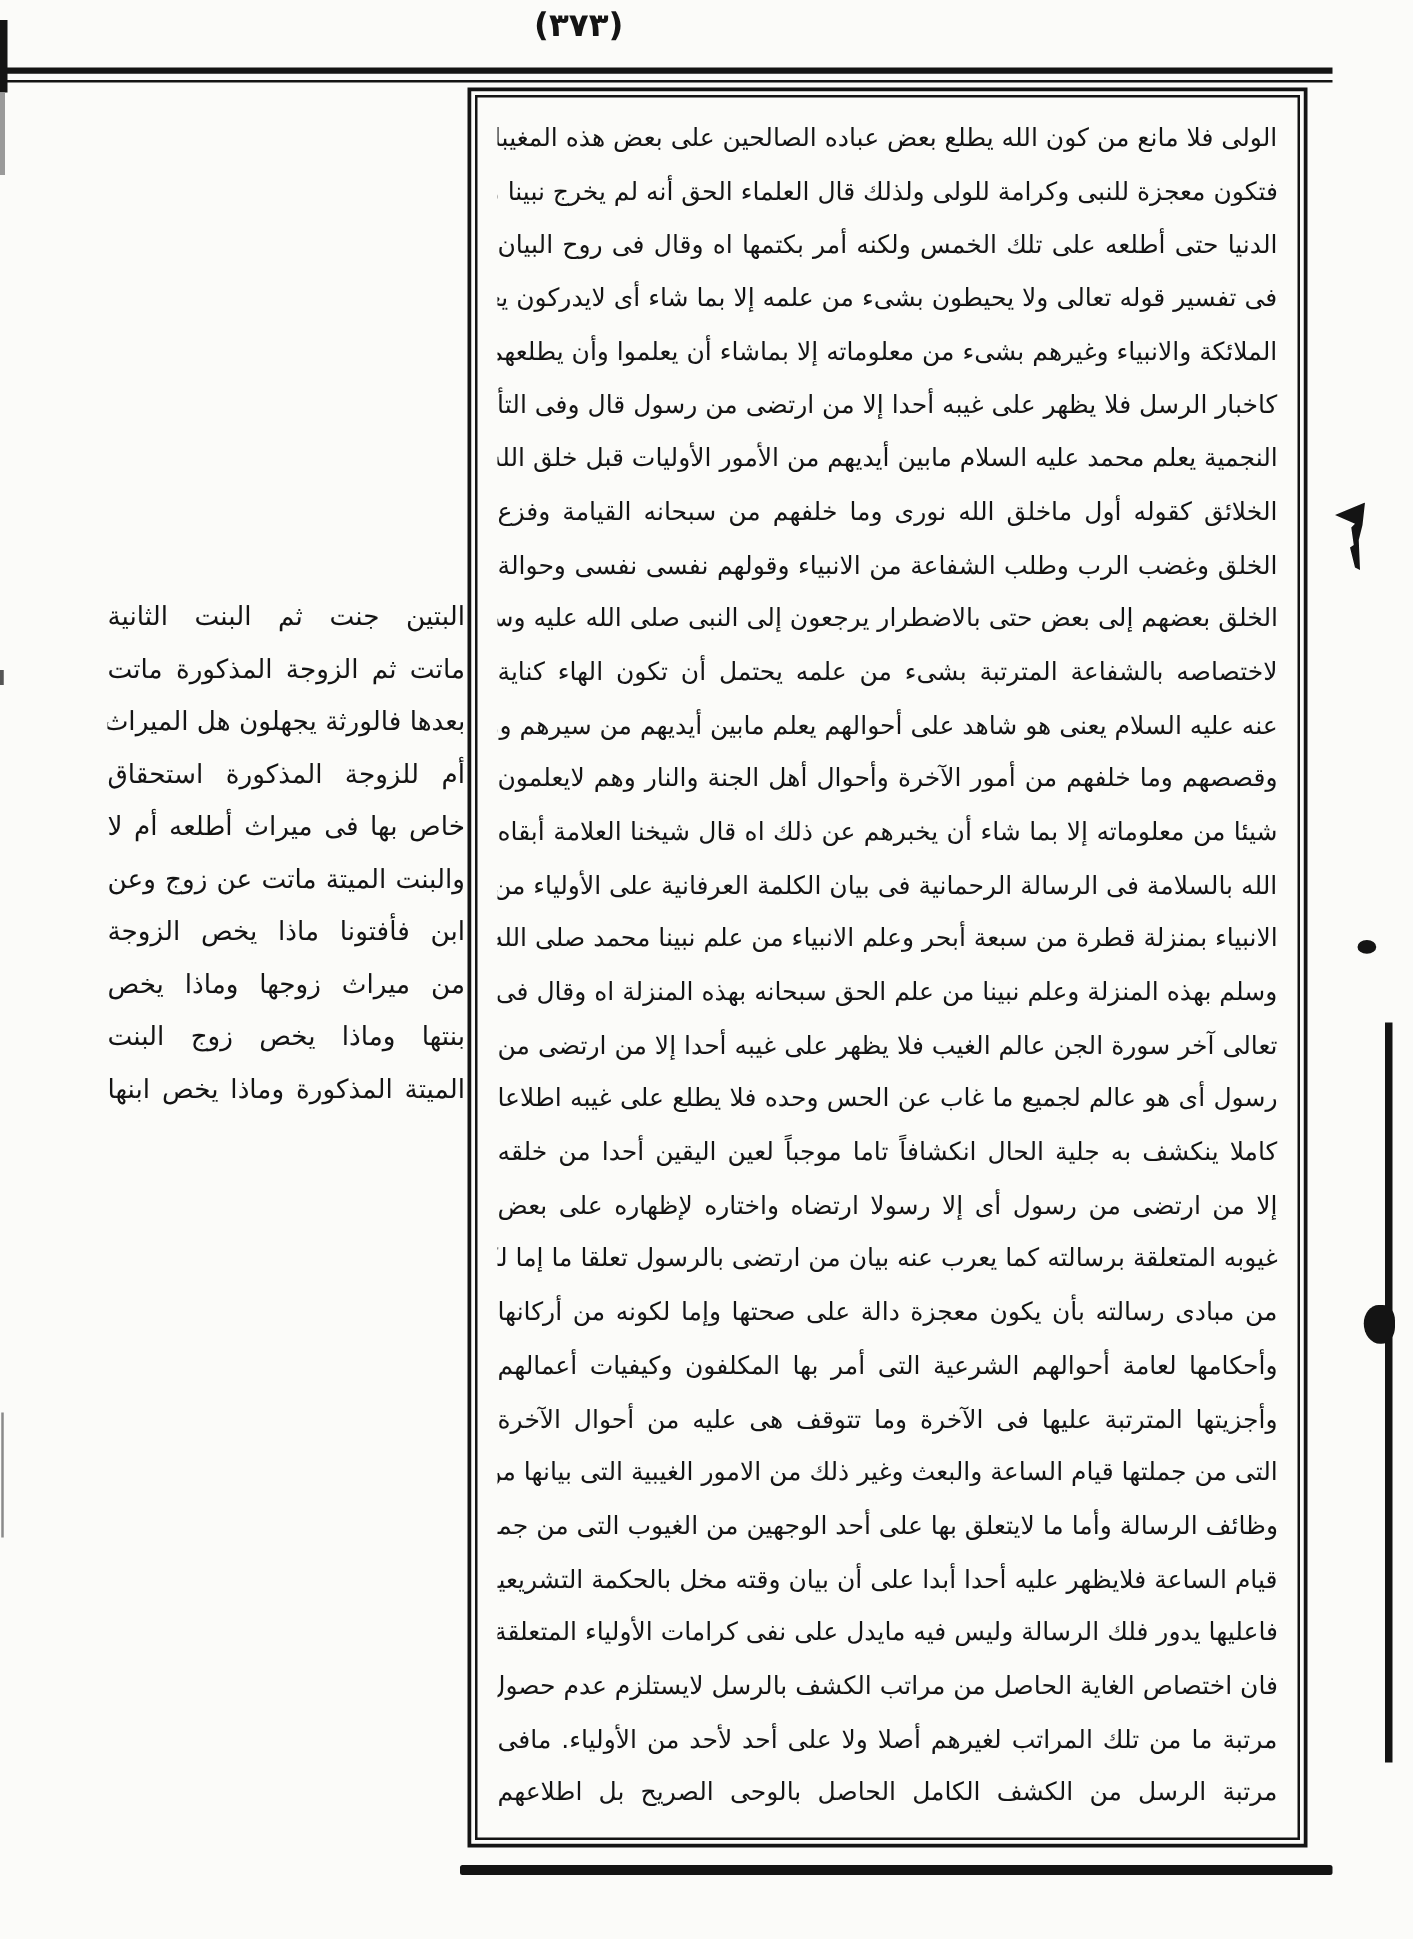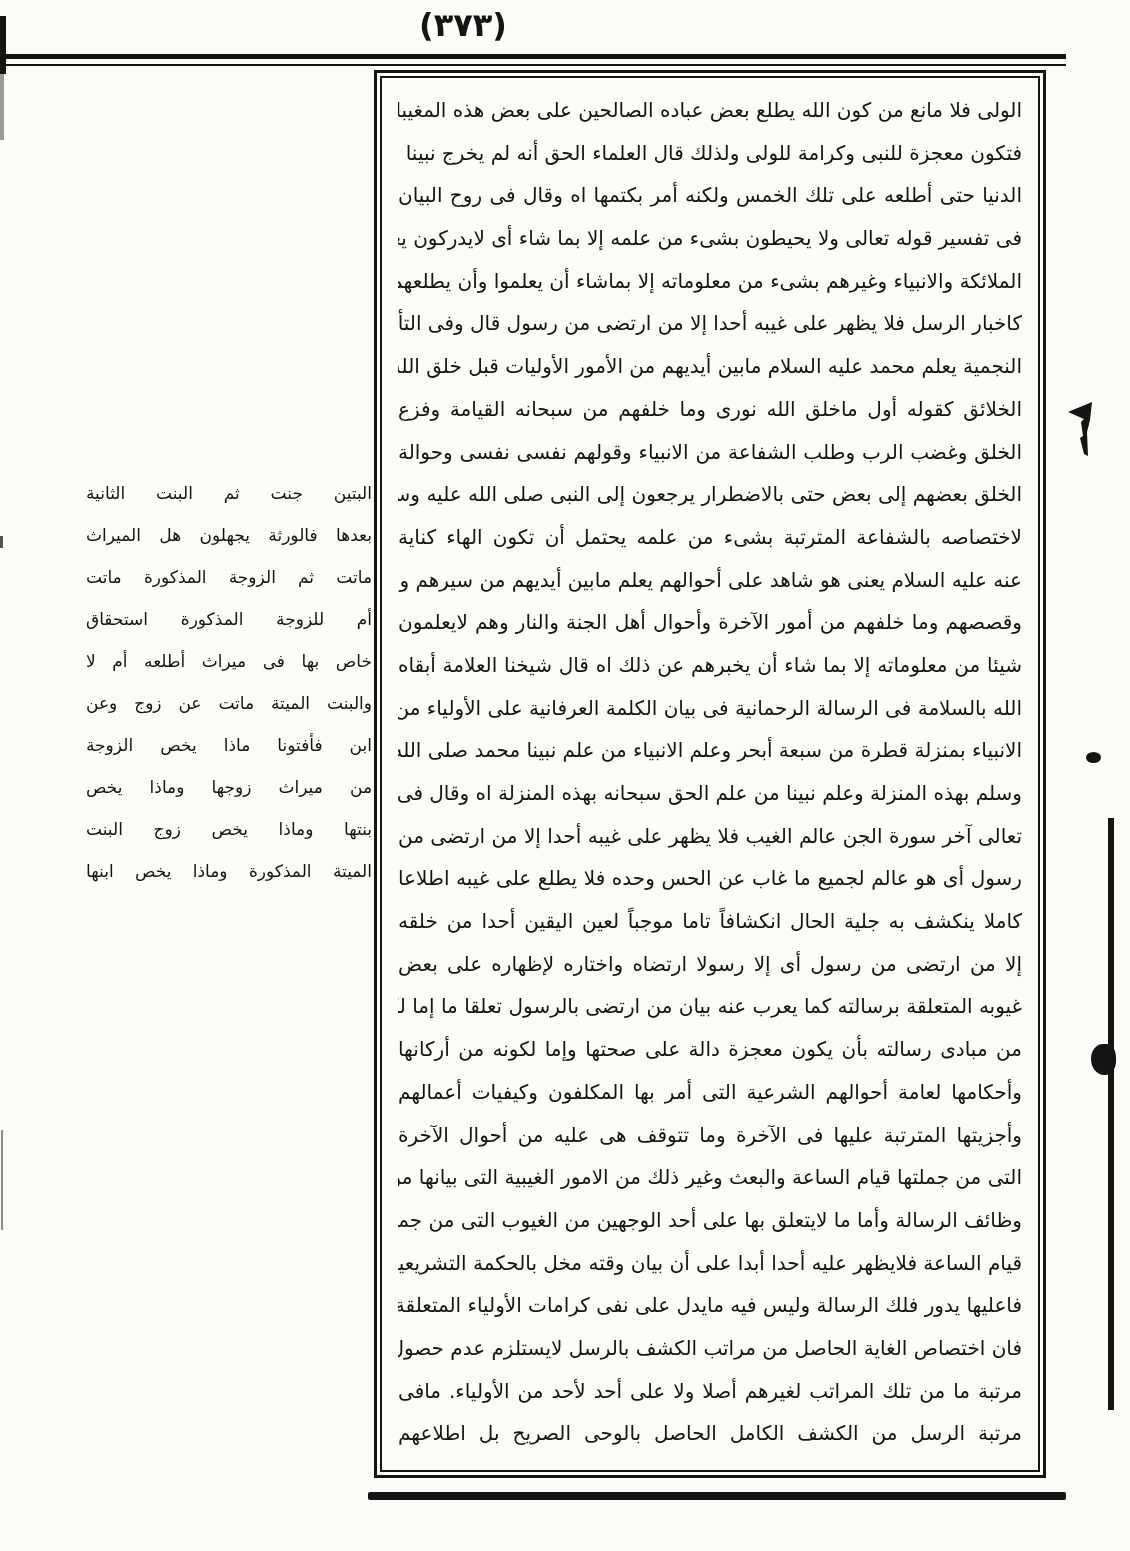--- a/index.html
+++ b/index.html
@@ -12,21 +12,21 @@
     position:relative;
     background:var(--paper);
     font-family:"DejaVu Sans",sans-serif;
     color:var(--ink);
     overflow:hidden;
   }
   
   .page-number{
     position:absolute;
     top:6px;left:408px;width:110px;
-    font-size:32px;font-weight:700;
+    font-size:26px;font-weight:700;
     text-align:center;
     direction:rtl;
     letter-spacing:1px;
   }
   
   .rule-primary{
     position:absolute;top:54px;left:0;width:1066px;height:5px;
     background:var(--ink);
   }
   .rule-secondary{
@@ -54,21 +54,21 @@
     line-height:42.7px;
     text-align:justify;
     text-align-last:justify;
     overflow:hidden;
     white-space:nowrap;
   }
   
   .margin-note{
     position:absolute;top:472px;left:86px;width:286px;
     direction:rtl;
-    font-size:17px;
+    font-size:21px;
   }
   .margin-note .tline{
     height:42px;
     line-height:42px;
     text-align:justify;
     text-align-last:justify;
     overflow:hidden;
     white-space:nowrap;
   }
   
@@ -130,22 +130,22 @@
         <div class="tline">فاعليها يدور فلك الرسالة وليس فيه مايدل على نفى كرامات الأولياء المتعلقة بالكشف</div>
         <div class="tline">فان اختصاص الغاية الحاصل من مراتب الكشف بالرسل لايستلزم عدم حصول</div>
         <div class="tline">مرتبة ما من تلك المراتب لغيرهم أصلا ولا على أحد لأحد من الأولياء. مافى</div>
         <div class="tline">مرتبة الرسل من الكشف الكامل الحاصل بالوحى الصريح بل اطلاعهم</div>
       </div>
   </div>
 </div>
 
 <div class="margin-note">
     <div class="tline">البتين جنت ثم البنت الثانية</div>
+    <div class="tline">ماتت ثم الزوجة المذكورة ماتت</div>
     <div class="tline">بعدها فالورثة يجهلون هل الميراث</div>
-    <div class="tline">ماتت ثم الزوجة المذكورة ماتت</div>
     <div class="tline">أم للزوجة المذكورة استحقاق</div>
     <div class="tline">خاص بها فى ميراث أطلعه أم لا</div>
     <div class="tline">والبنت الميتة ماتت عن زوج وعن</div>
     <div class="tline">ابن فأفتونا ماذا يخص الزوجة</div>
     <div class="tline">من ميراث زوجها وماذا يخص</div>
     <div class="tline">بنتها وماذا يخص زوج البنت</div>
     <div class="tline">الميتة المذكورة وماذا يخص ابنها</div>
   </div>
 
 <div class="bottom-rule"></div>

